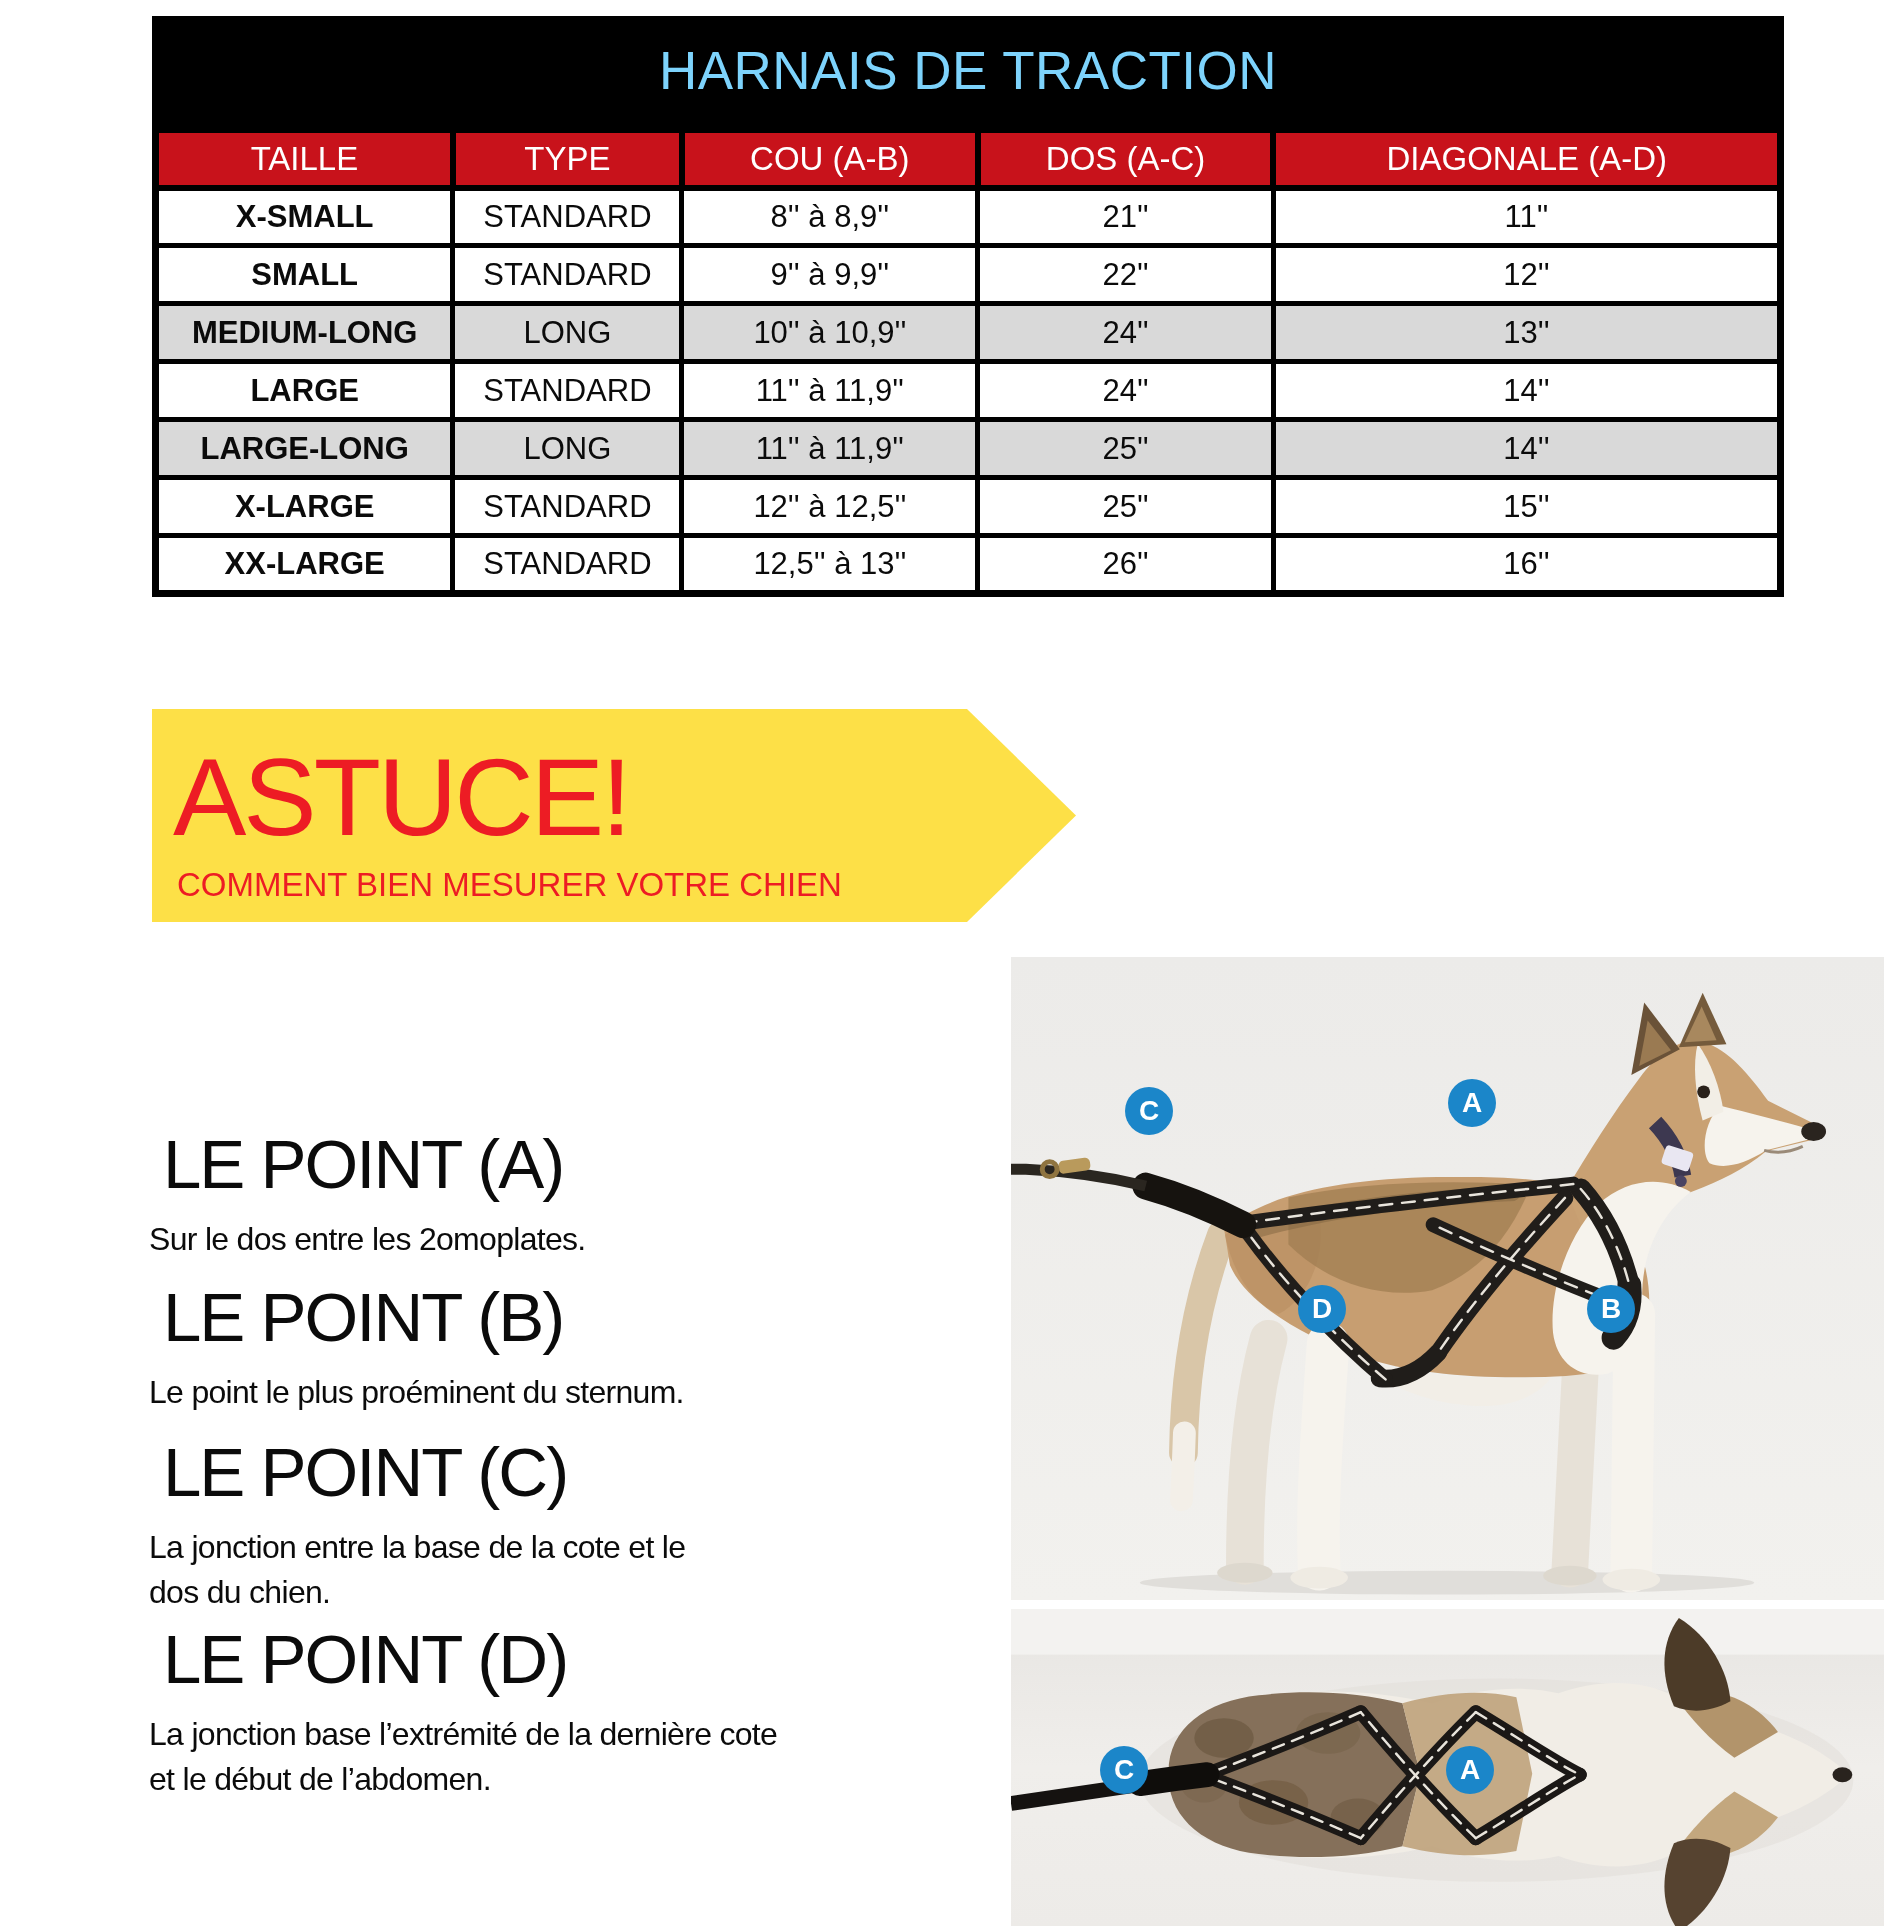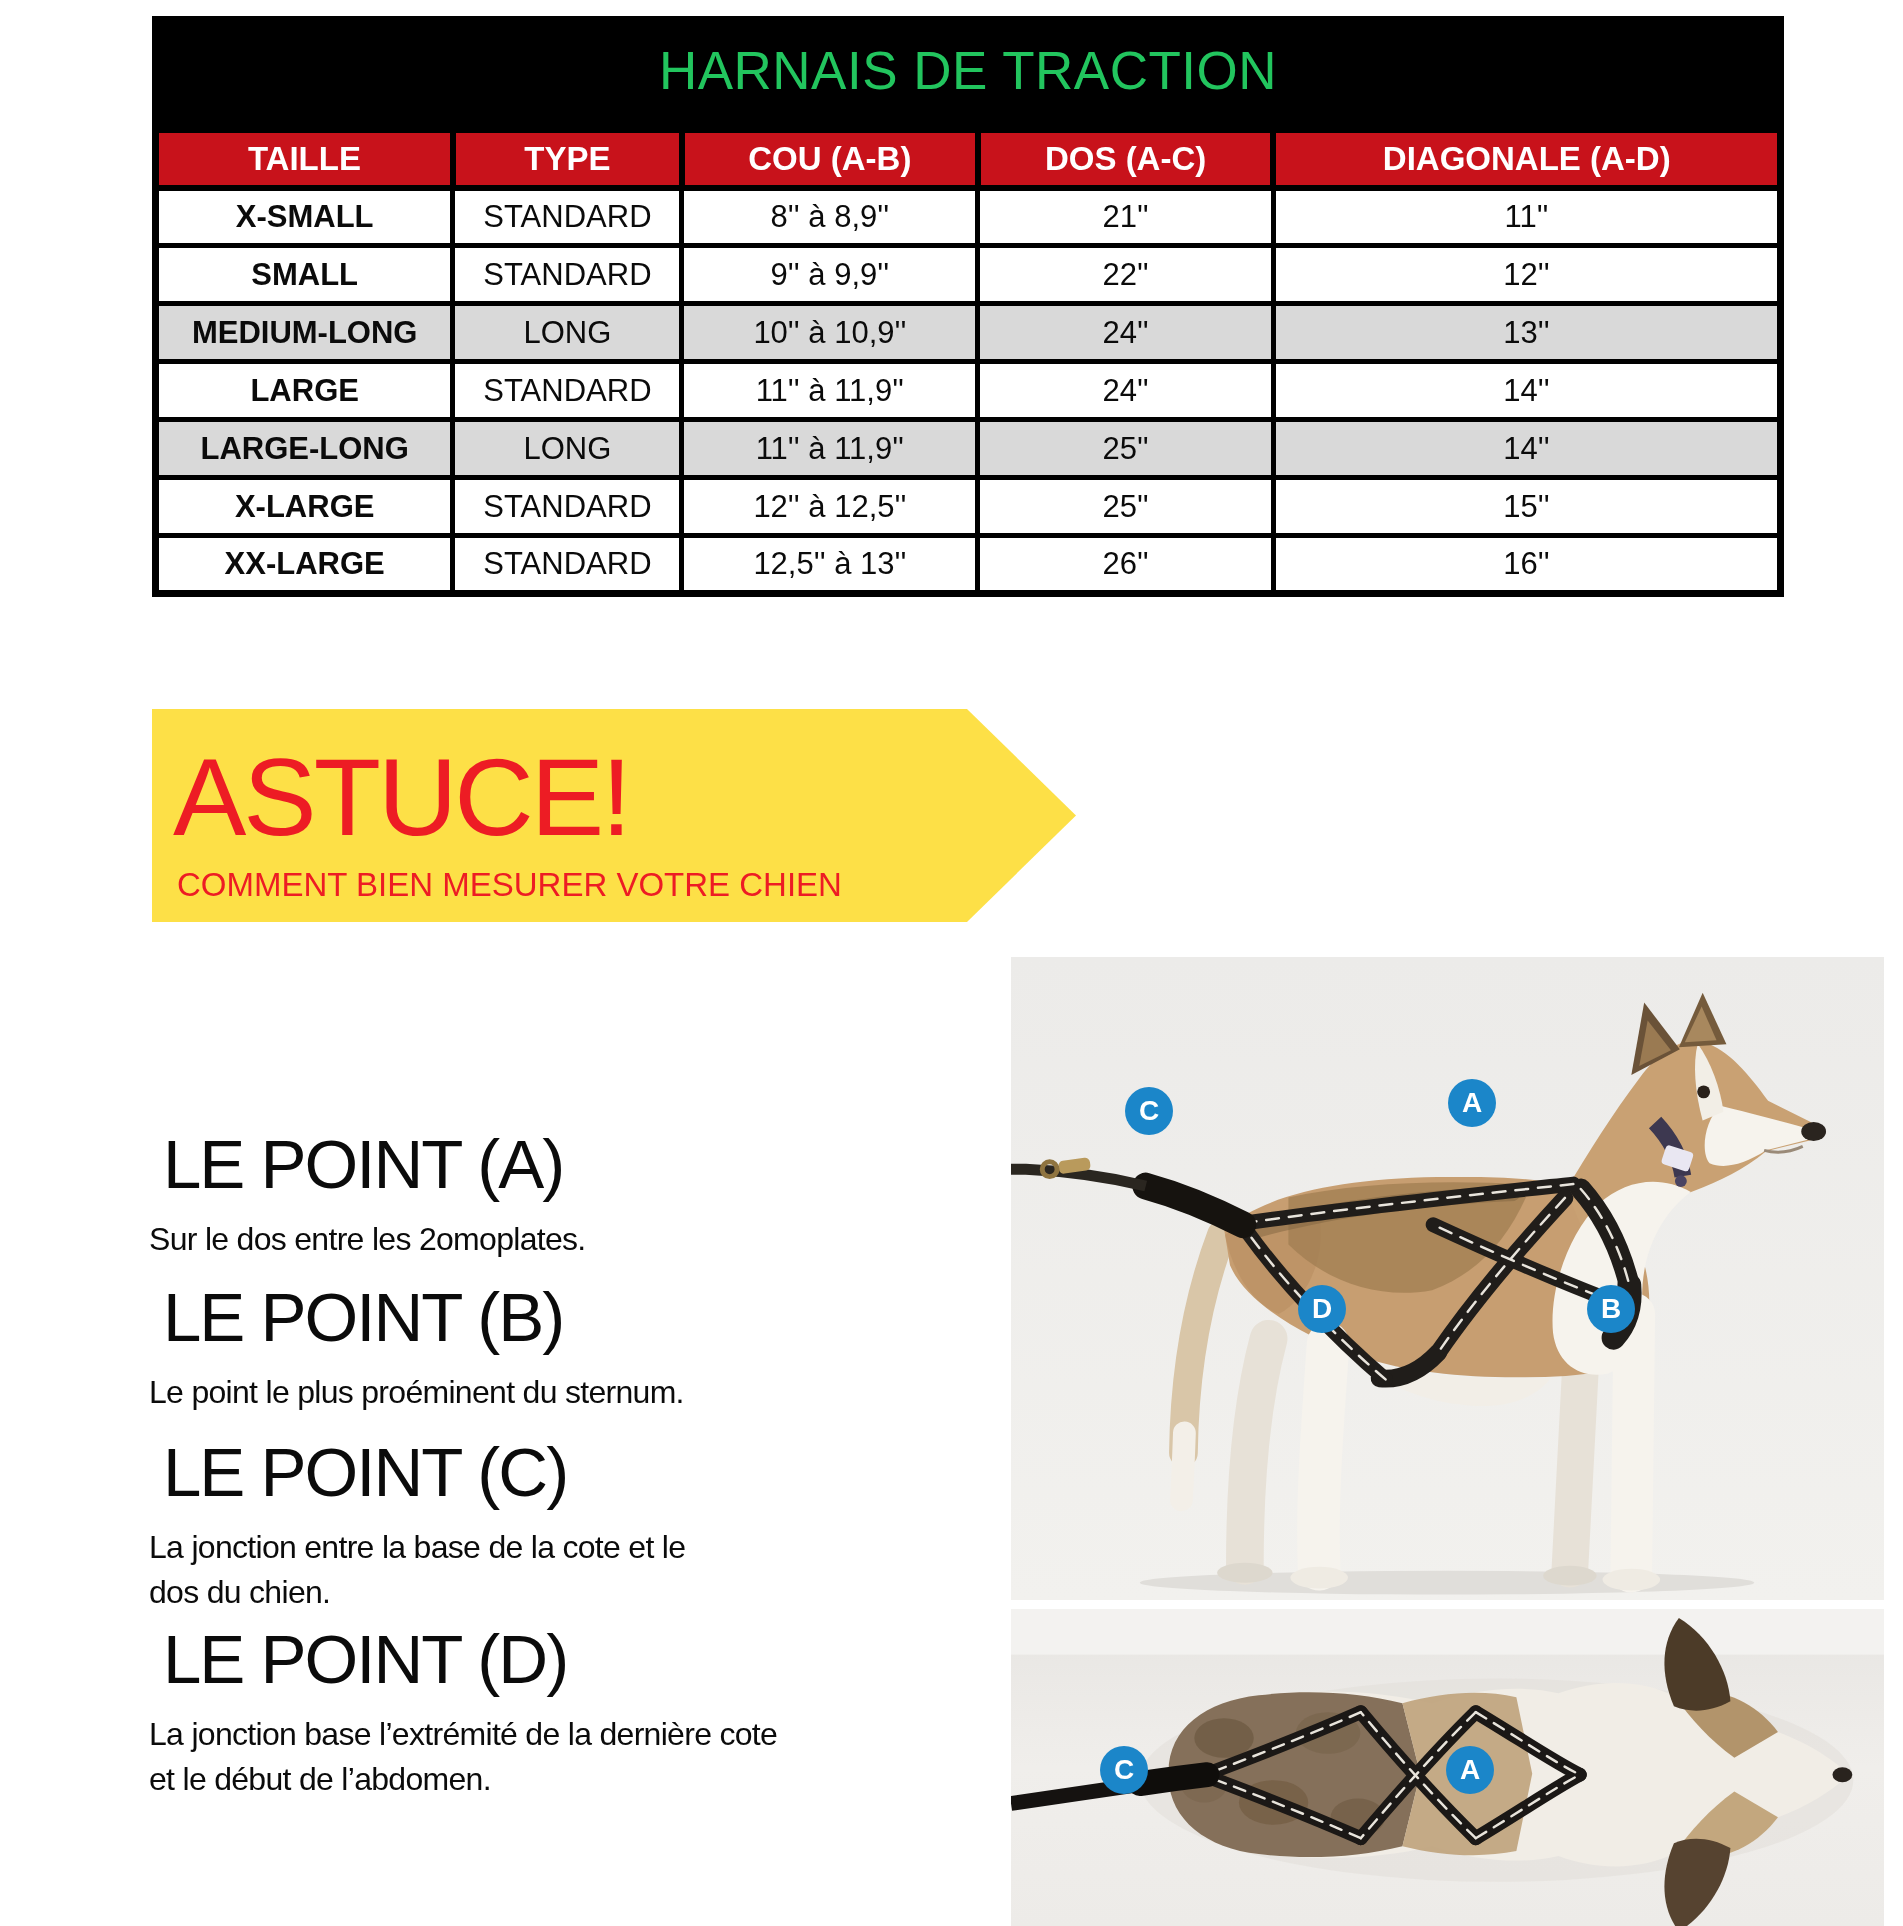--- a/index.html
+++ b/index.html
@@ -13,34 +13,34 @@
   html,body{margin:0;padding:0;background:#fff;}
   body{
     width:1904px;height:1926px;position:relative;overflow:hidden;
     font-family:"Liberation Sans", sans-serif;color:var(--ink);
   }
   .page{position:absolute;inset:0;}
 
   
   .chart{position:absolute;left:152px;top:16.4px;width:1632px;}
   .chart-title{
-    background:#000;color:#22c55e;height:110px;line-height:110px;
+    background:#000;color:#7dd3fc;height:110px;line-height:110px;
     text-align:center;font-size:53px;font-weight:400;letter-spacing:0.5px;
   }
   table.size-table{
     width:100%;border-collapse:collapse;table-layout:fixed;
     border:7px solid #000;background:#fff;
   }
   table.size-table col.c1{width:18.3%;}
   table.size-table col.c2{width:14.1%;}
   table.size-table col.c3{width:18.2%;}
   table.size-table col.c4{width:18.2%;}
   table.size-table col.c5{width:31.2%;}
   table.size-table thead th{
-    background:var(--red);color:#fff;font-size:33px;font-weight:bold;
+    background:var(--red);color:#fff;font-size:33px;font-weight:normal;
     height:58px;border:6.4px solid #000;padding:0;text-align:center;vertical-align:middle;
   }
   table.size-table tbody th,
   table.size-table tbody td{
     height:58px;border:5px solid #000;padding:0;text-align:center;
     vertical-align:middle;font-size:31px;font-weight:400;background:#fff;
   }
   table.size-table tbody th{font-weight:bold;}
   table.size-table tbody tr.hl th,
   table.size-table tbody tr.hl td{background:var(--row-gray);}

